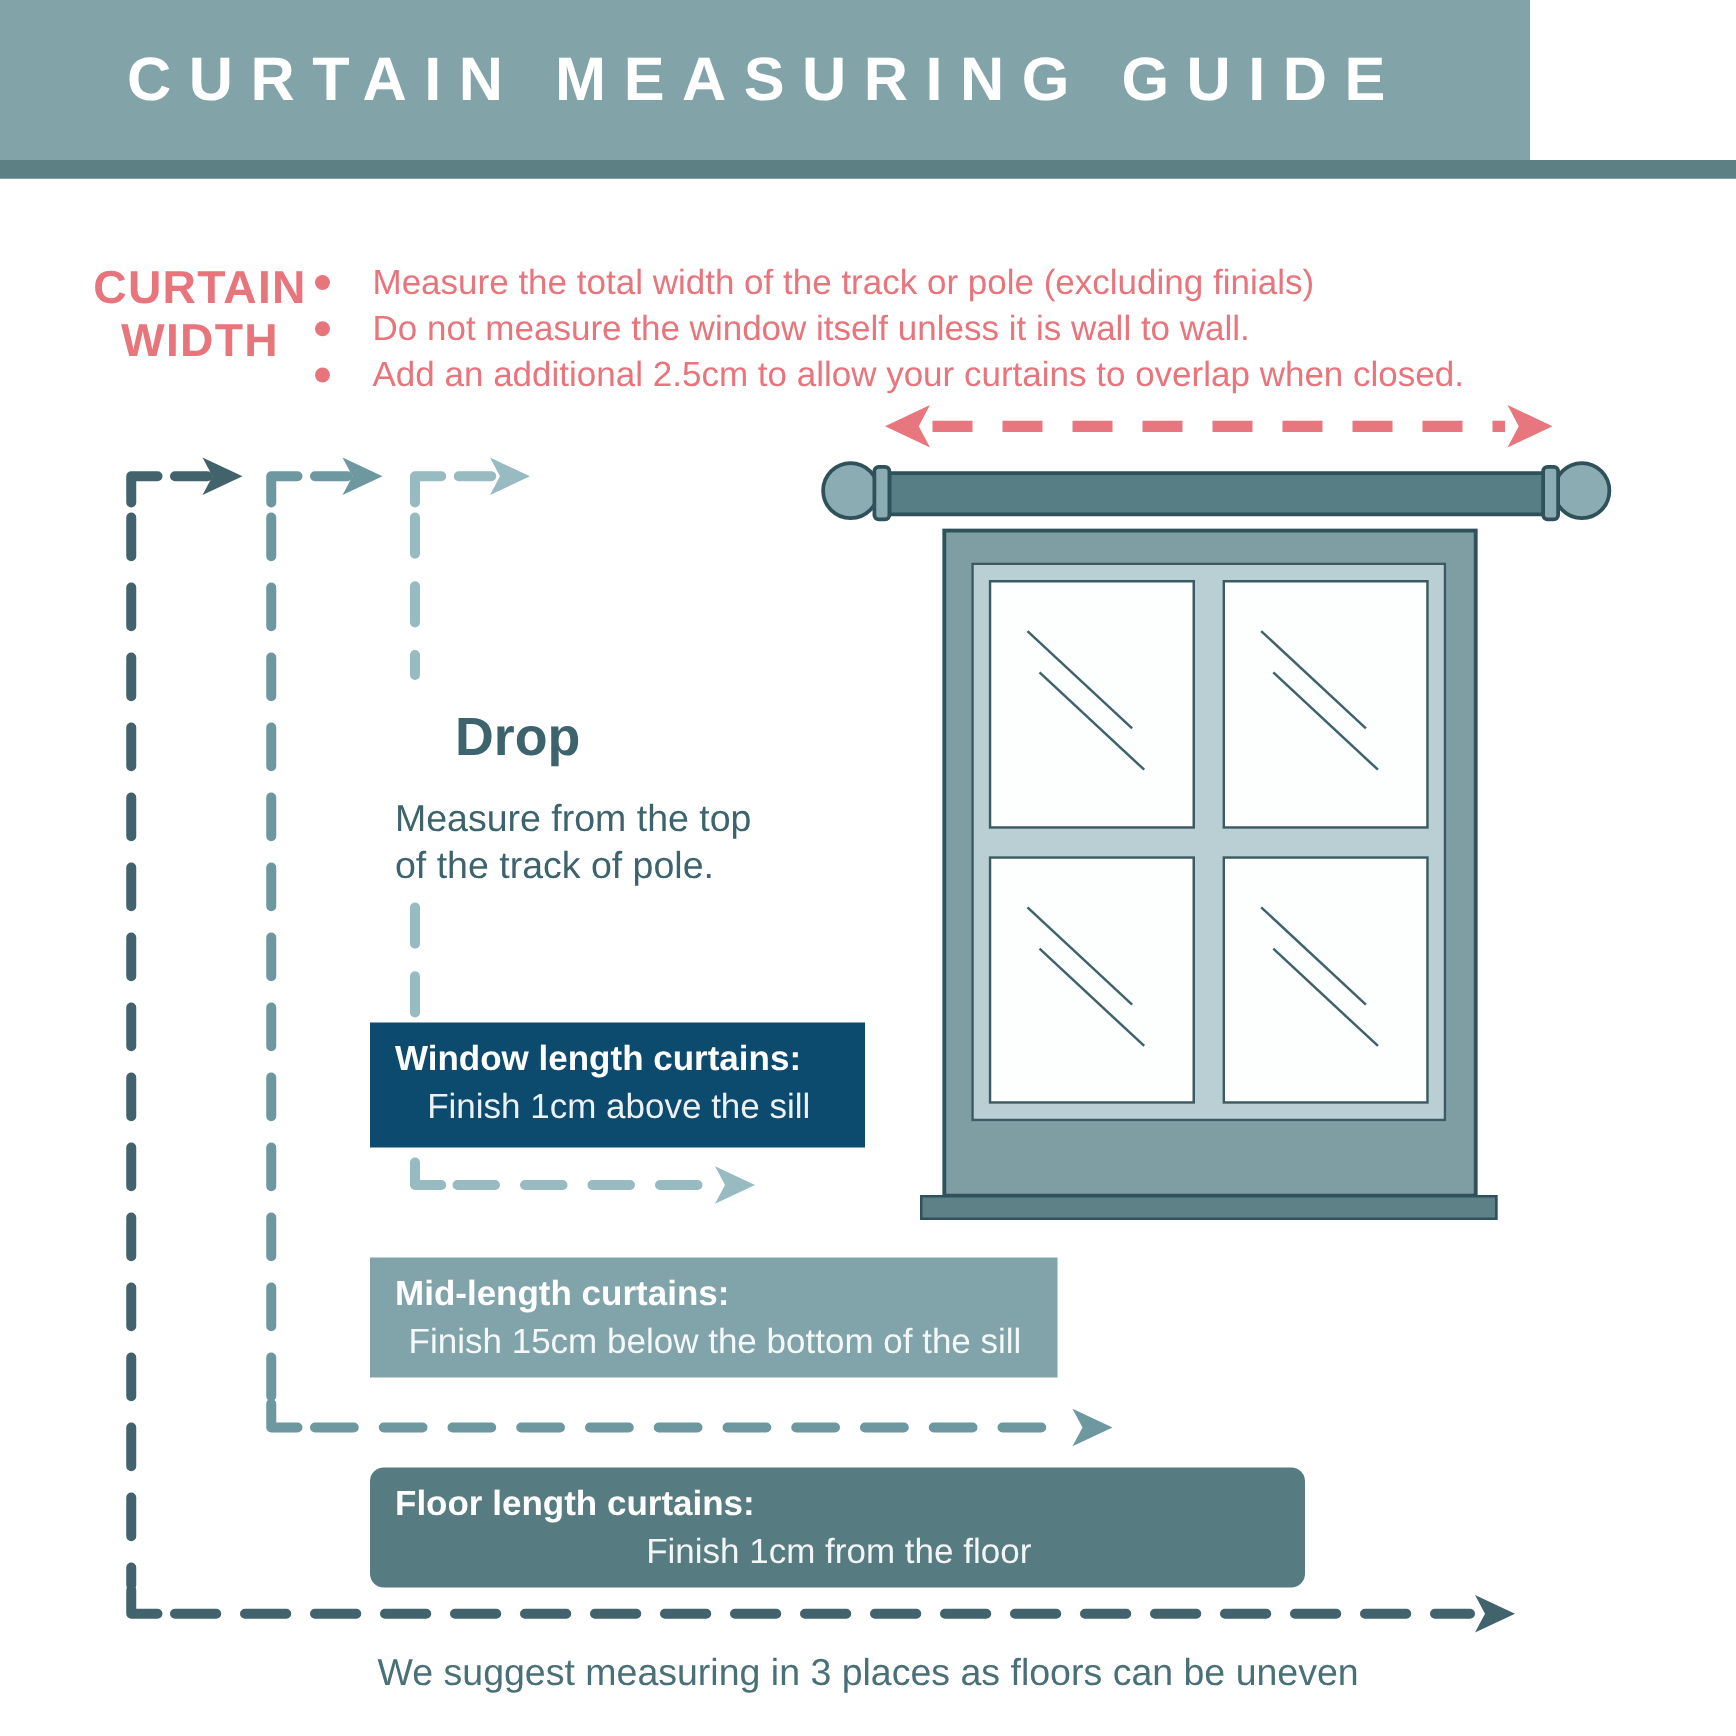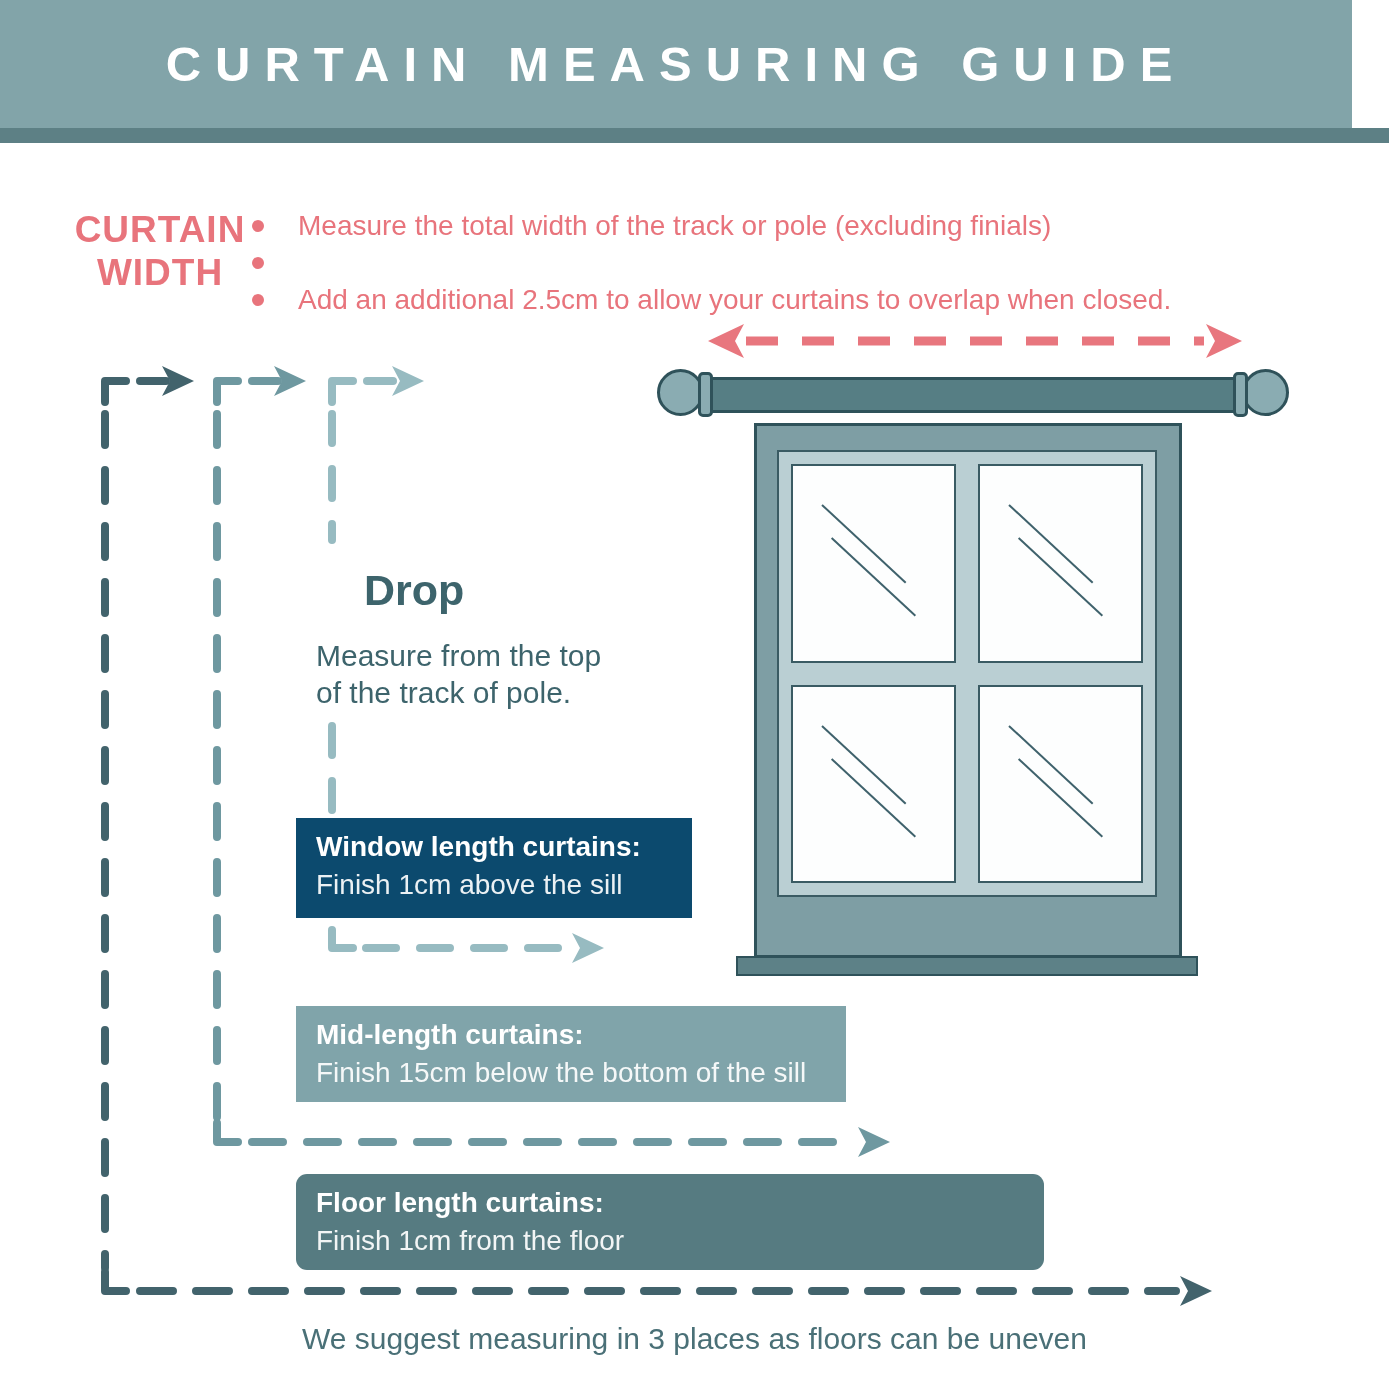--- a/index.html
+++ b/index.html
@@ -11,21 +11,21 @@
     width: 1389px;
     height: 1389px;
     background: #ffffff;
     overflow: hidden;
   }
 
   
   .banner {
     position: absolute;
     left: 0; top: 0;
-    width: 1352px; height: 128px;
+    width: 1224px; height: 128px;
     background: #82a4a9;
     display: flex;
     align-items: center;
     justify-content: center;
   }
   .banner h1 {
     color: #ffffff;
     font-size: 49px;
     font-weight: bold;
     letter-spacing: 14px;
@@ -158,21 +158,21 @@
   .collar.right { left: 1233px; }
 
   
   .mbox {
     position: absolute;
     left: 296px;
     padding: 10px 18px 0 20px;
     color: #ffffff;
   }
   .mbox .t { font-size: 28px; font-weight: bold; line-height: 38px; white-space: nowrap; }
-  .mbox .s { font-size: 28px; line-height: 37px; color: rgba(255,255,255,0.92); white-space: nowrap; }
+  .mbox .s { font-size: 28px; line-height: 37px; color: rgba(255,255,255,0.92); white-space: nowrap; text-align: center; }
   .mbox.window { top: 818px; width: 396px; height: 100px; background: #0c4a6e; }
   .mbox.mid    { top: 1006px; width: 550px; height: 96px; background: #80a4aa; }
   .mbox.floor  { top: 1174px; width: 748px; height: 96px; background: #567b81; border-radius: 11px; }
 
   
   .footer-note {
     position: absolute;
     left: 0; top: 1322px;
     width: 1389px;
     text-align: center;
@@ -203,20 +203,21 @@
     <div>WIDTH</div>
   </div>
 
   <ul class="bullets">
     <li>
       <span class="dot"></span>
       <span>Measure the total width of the track or pole (excluding finials)</span>
     </li>
     <li>
       <span class="dot"></span>
+      <span>Do not measure the window itself unless it is wall to wall.</span>
     </li>
     <li>
       <span class="dot"></span>
       <span>Add an additional 2.5cm to allow your curtains to overlap when closed.</span>
     </li>
   </ul>
 
   <div class="drop-title">Drop</div>
   <div class="drop-desc">
     <div>Measure from the top</div>

